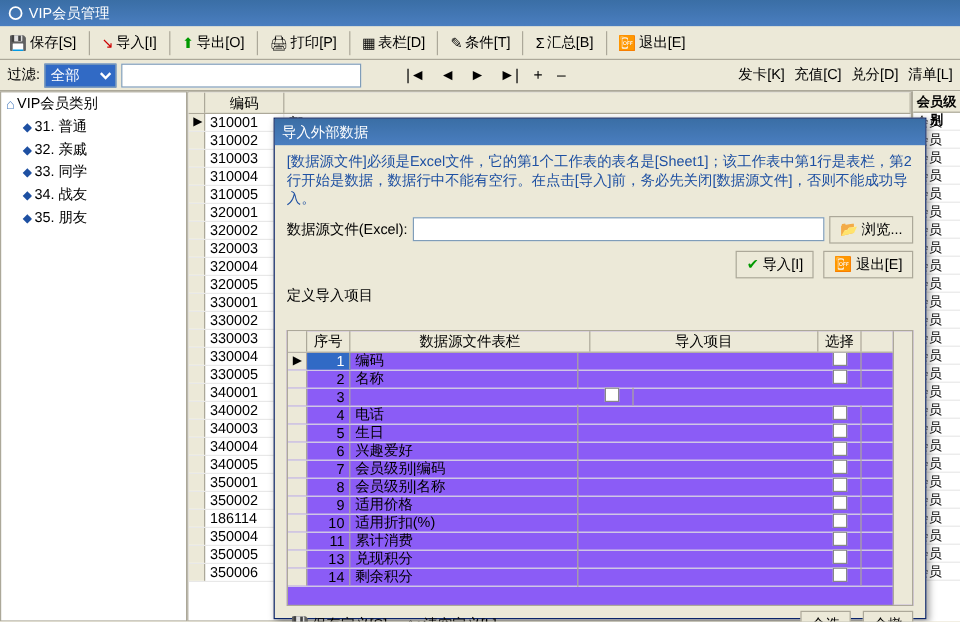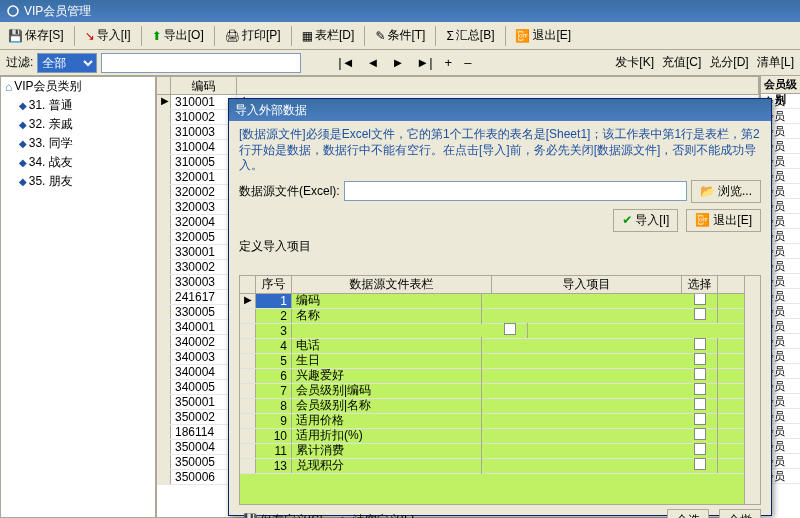--- a/index.html
+++ b/index.html
@@ -34,21 +34,21 @@
 .right-cell { border-bottom: 1px solid #e8e8e8; height: 15px; padding: 0 2px; font-size: 11px; }
 
 .dialog { position: absolute; left: 228px; top: 98px; width: 544px; height: 418px; border: 1px solid #0a246a; background: #ece9d8; box-shadow: 2px 2px 6px rgba(0,0,0,0.4); }
 .dlg-title { background: linear-gradient(#3a6ea5, #4a7ec0); color: #fff; height: 22px; display: flex; align-items: center; padding: 0 6px; }
 .dlg-body { padding: 6px 10px; }
 .warn { color: #1e50a2; font-size: 12px; line-height: 1.3; margin-bottom: 6px; }
 .file-row { display: flex; align-items: center; gap: 4px; margin-bottom: 6px; }
 .btn { background: #ece9d8; border: 1px solid #aca899; padding: 2px 8px; cursor: pointer; display: inline-flex; align-items: center; gap: 3px; }
 .btn-row { display: flex; justify-content: flex-end; gap: 8px; margin-bottom: 6px; }
 .section-title { margin-bottom: 20px; }
-.map-grid { border: 1px solid #aca899; background: #bef264; height: 230px; display: flex; }
+.map-grid { border: 1px solid #aca899; background: #8b5cf6; height: 230px; display: flex; }
 .map-head { display: flex; background: #ece9d8; border-bottom: 1px solid #aca899; height: 18px; }
 .map-body { overflow-y: auto; height: 210px; }
 .map-row { display: flex; border-bottom: 1px solid #e0e0e0; height: 15px; align-items: center; }
 .mh, .mc { border-right: 1px solid #aca899; padding: 0 4px; }
 .map-ind { width: 16px; background: #ece9d8; border-right: 1px solid #aca899; text-align: center; font-size: 10px; height: 100%; }
 .chk { width: 12px; height: 12px; border: 1px solid #888; background: #fff; display: inline-block; }
 .dlg-foot { display: flex; align-items: center; gap: 10px; padding: 4px 0; }
 .scrollbar { width: 16px; background: #ece9d8; border-left: 1px solid #aca899; }
 </style>
 </head>
@@ -201,21 +201,21 @@
           <div class="gc" style="width:66px">330002</div>
           <div class="gc" style="flex:1">孙</div>
         </div>
         <div class="grid-row">
           <div class="gc row-ind"></div>
           <div class="gc" style="width:66px">330003</div>
           <div class="gc" style="flex:1">许</div>
         </div>
         <div class="grid-row">
           <div class="gc row-ind"></div>
-          <div class="gc" style="width:66px">241617</div>
+          <div class="gc" style="width:66px">330004</div>
           <div class="gc" style="flex:1">王</div>
         </div>
         <div class="grid-row">
           <div class="gc row-ind"></div>
           <div class="gc" style="width:66px">330005</div>
           <div class="gc" style="flex:1">张</div>
         </div>
         <div class="grid-row">
           <div class="gc row-ind"></div>
           <div class="gc" style="width:66px">340001</div>
@@ -417,20 +417,27 @@
               <div class="mc" style="width:200px"></div>
               <div class="mc" style="width:36px;text-align:center"><span class="chk"></span></div>
             </div>
             <div class="map-row">
               <div class="mc map-ind"></div>
               <div class="mc" style="width:36px;text-align:right;">13</div>
               <div class="mc" style="width:190px">兑现积分</div>
               <div class="mc" style="width:200px"></div>
               <div class="mc" style="width:36px;text-align:center"><span class="chk"></span></div>
             </div>
+            <div class="map-row">
+              <div class="mc map-ind"></div>
+              <div class="mc" style="width:36px;text-align:right;">14</div>
+              <div class="mc" style="width:190px">剩余积分</div>
+              <div class="mc" style="width:200px"></div>
+              <div class="mc" style="width:36px;text-align:center"><span class="chk"></span></div>
+            </div>
           </div>
       </div>
       <div class="scrollbar"></div>
     </div>
     <div class="dlg-foot">
       <span class="tb-btn">💾<span>保存定义[S]</span></span>
       <span class="tb-btn">✂<span>清空定义[L]</span></span>
       <span style="margin-left:auto" class="btn">全选</span>
       <span class="btn">全撤</span>
     </div>

